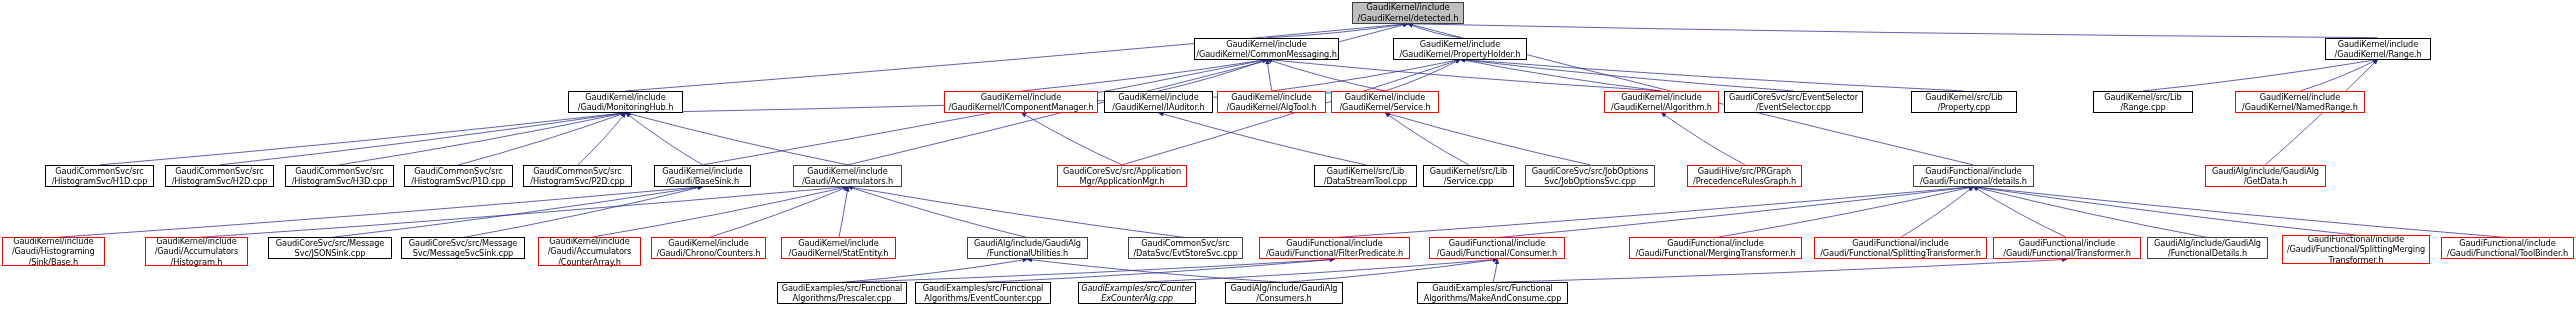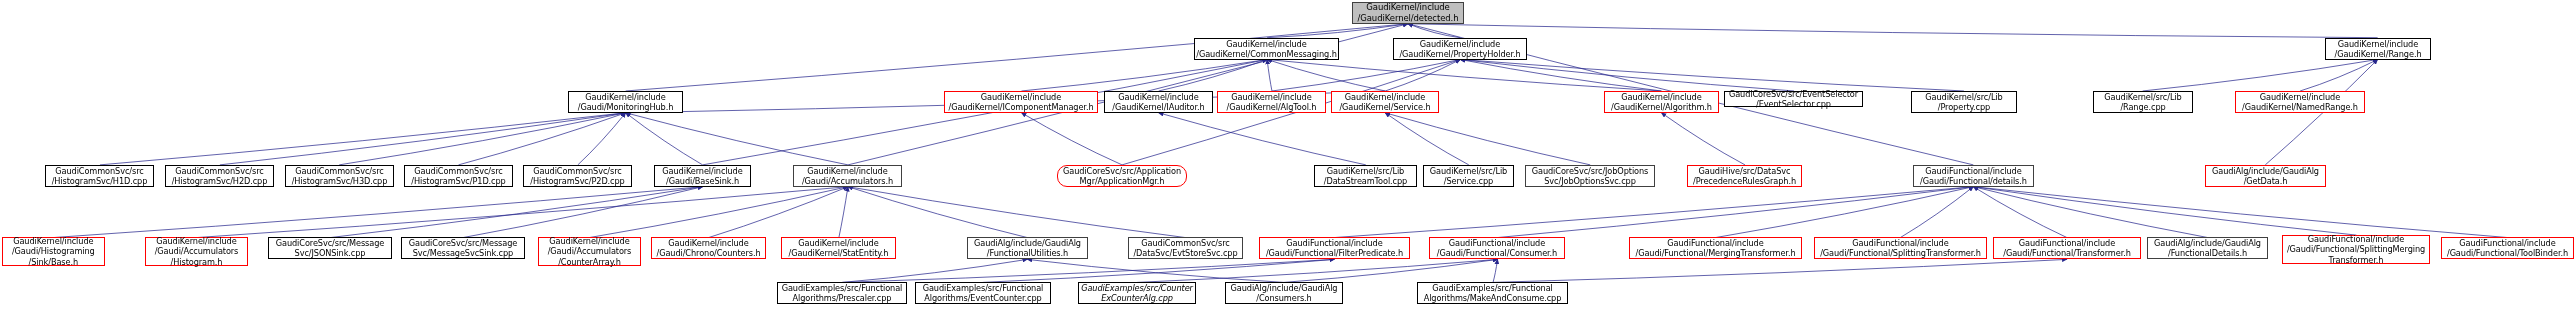--- a/index.html
+++ b/index.html
@@ -122,21 +122,21 @@
       <div class="node red" style="left: 944px; top: 91px; width: 154px; height: 22px;">GaudiKernel/include
 /GaudiKernel/IComponentManager.h</div>
       <div class="node" style="left: 1104px; top: 91px; width: 109px; height: 22px;">GaudiKernel/include
 /GaudiKernel/IAuditor.h</div>
       <div class="node red" style="left: 1217px; top: 91px; width: 109px; height: 22px;">GaudiKernel/include
 /GaudiKernel/AlgTool.h</div>
       <div class="node red" style="left: 1331px; top: 91px; width: 108px; height: 22px;">GaudiKernel/include
 /GaudiKernel/Service.h</div>
       <div class="node red" style="left: 1604px; top: 91px; width: 115px; height: 22px;">GaudiKernel/include
 /GaudiKernel/Algorithm.h</div>
-      <div class="node" style="left: 1724px; top: 91px; width: 139px; height: 16px;">GaudiCoreSvc/src/EventSelector
+      <div class="node" style="left: 1724px; top: 91px; width: 139px; height: 22px;">GaudiCoreSvc/src/EventSelector
 /EventSelector.cpp</div>
       <div class="node" style="left: 1911px; top: 91px; width: 106px; height: 22px;">GaudiKernel/src/Lib
 /Property.cpp</div>
       <div class="node" style="left: 2093px; top: 91px; width: 100px; height: 22px;">GaudiKernel/src/Lib
 /Range.cpp</div>
       <div class="node red" style="left: 2235px; top: 91px; width: 130px; height: 22px;">GaudiKernel/include
 /GaudiKernel/NamedRange.h</div>
       <div class="node" style="left: 45px; top: 165px; width: 109px; height: 22px;">GaudiCommonSvc/src
 /HistogramSvc/H1D.cpp</div>
       <div class="node" style="left: 165px; top: 165px; width: 109px; height: 22px;">GaudiCommonSvc/src
@@ -144,29 +144,29 @@
       <div class="node" style="left: 285px; top: 165px; width: 109px; height: 22px;">GaudiCommonSvc/src
 /HistogramSvc/H3D.cpp</div>
       <div class="node" style="left: 404px; top: 165px; width: 109px; height: 22px;">GaudiCommonSvc/src
 /HistogramSvc/P1D.cpp</div>
       <div class="node" style="left: 523px; top: 165px; width: 109px; height: 22px;">GaudiCommonSvc/src
 /HistogramSvc/P2D.cpp</div>
       <div class="node" style="left: 654px; top: 165px; width: 97px; height: 22px;">GaudiKernel/include
 /Gaudi/BaseSink.h</div>
       <div class="node grayborder" style="left: 793px; top: 165px; width: 109px; height: 22px;">GaudiKernel/include
 /Gaudi/Accumulators.h</div>
-      <div class="node red" style="left: 1057px; top: 165px; width: 130px; height: 22px; border-radius: 10px;">GaudiCoreSvc/src/Application
+      <div class="node red" style="left: 1057px; top: 165px; width: 130px; height: 22px;">GaudiCoreSvc/src/Application
 Mgr/ApplicationMgr.h</div>
       <div class="node" style="left: 1314px; top: 165px; width: 103px; height: 22px;">GaudiKernel/src/Lib
 /DataStreamTool.cpp</div>
       <div class="node" style="left: 1423px; top: 165px; width: 91px; height: 22px;">GaudiKernel/src/Lib
 /Service.cpp</div>
       <div class="node grayborder" style="left: 1525px; top: 165px; width: 130px; height: 22px;">GaudiCoreSvc/src/JobOptions
 Svc/JobOptionsSvc.cpp</div>
-      <div class="node red" style="left: 1687px; top: 165px; width: 115px; height: 22px;">GaudiHive/src/DataSvc
+      <div class="node red" style="left: 1687px; top: 165px; width: 115px; height: 22px;">GaudiHive/src/PRGraph
 /PrecedenceRulesGraph.h</div>
       <div class="node grayborder" style="left: 1913px; top: 165px; width: 121px; height: 22px;">GaudiFunctional/include
 /Gaudi/Functional/details.h</div>
       <div class="node red" style="left: 2205px; top: 165px; width: 121px; height: 22px;">GaudiAlg/include/GaudiAlg
 /GetData.h</div>
       <div class="node red" style="left: 1.8px; top: 237px; width: 103px; height: 29px;">GaudiKernel/include
 /Gaudi/Histograming
 /Sink/Base.h</div>
       <div class="node red" style="left: 145px; top: 237px; width: 103px; height: 29px;">GaudiKernel/include
 /Gaudi/Accumulators

